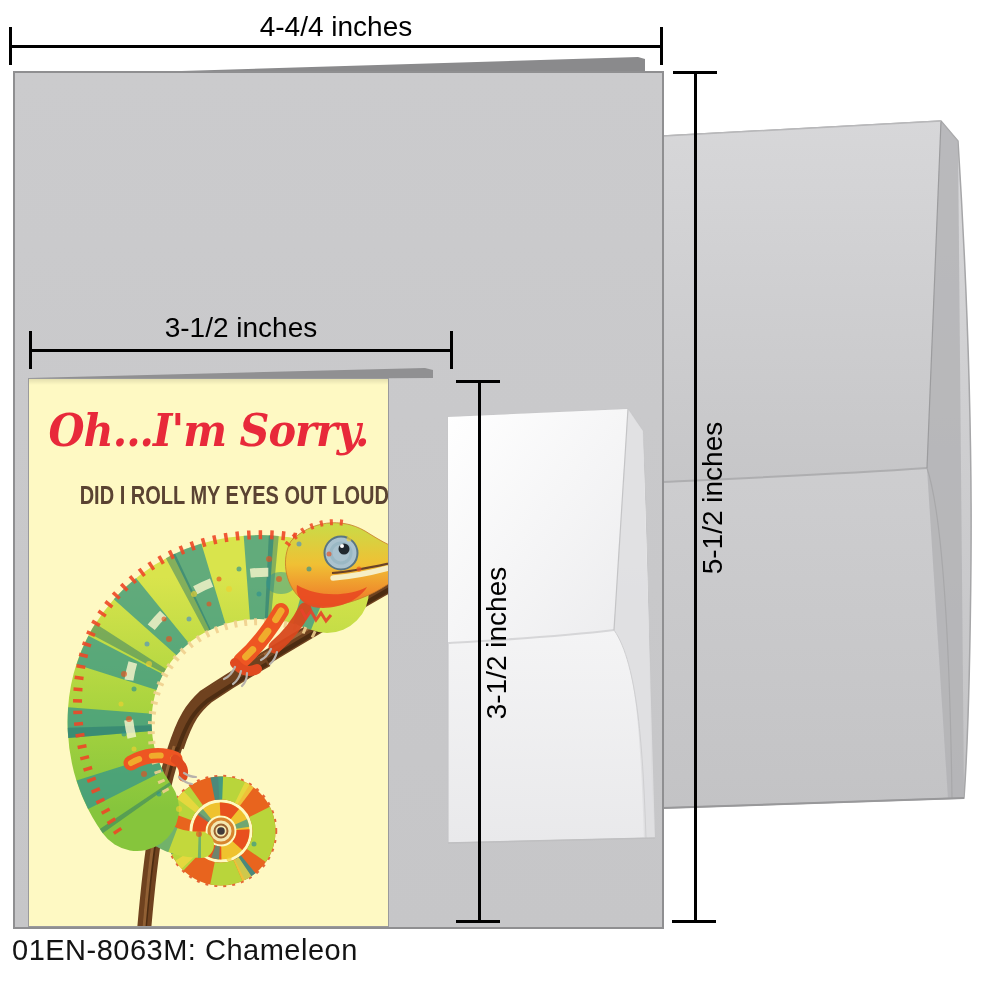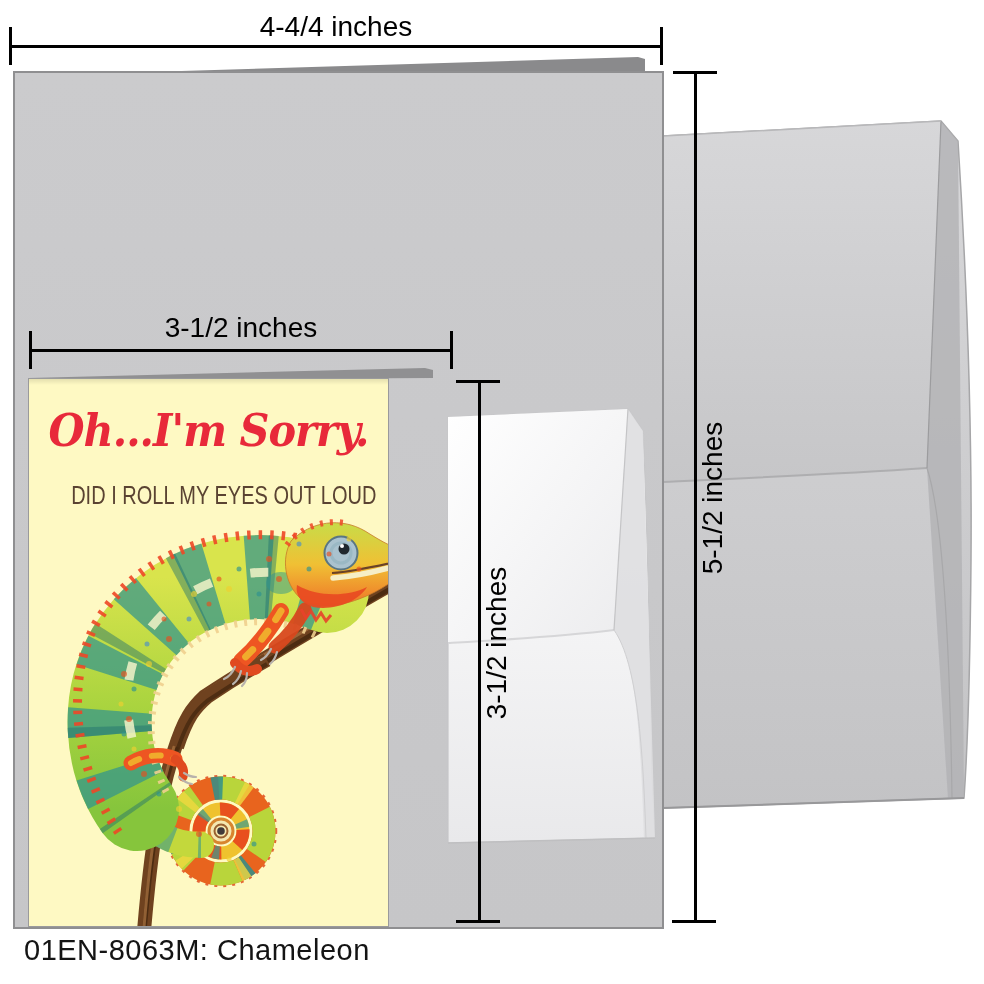--- a/index.html
+++ b/index.html
@@ -20,36 +20,36 @@
     content:"";position:absolute;left:0;top:0;right:0;height:6px;
     background:linear-gradient(to bottom,rgba(0,0,0,.10),rgba(0,0,0,0));
   }
   .card-title{
     position:absolute;left:0;top:28px;width:100%;text-align:center;
     font-family:"DejaVu Serif",serif;font-style:italic;font-weight:bold;
     font-size:44px;line-height:1.1;color:#e8293a;
     transform:scaleX(.94);letter-spacing:-1px;white-space:nowrap;
   }
   .card-subtitle{
-    position:absolute;left:4px;top:102px;width:100%;text-align:right;
-    font-weight:400;font-size:25px;color:#5a4332;white-space:nowrap;
+    position:absolute;left:12px;top:102px;width:100%;text-align:right;
+    font-weight:700;font-size:25px;color:#5a4332;white-space:nowrap;
   }
   .card-subtitle span{display:inline-block;transform:scaleX(.8);transform-origin:center;}
   .artwork{position:absolute;left:0;top:0;width:425px;height:549px;}
 
   
   .m-line{position:absolute;background:#000;}
   .m-label{
     position:absolute;color:#000;font-size:28px;line-height:30px;text-align:center;
     white-space:nowrap;
   }
   .m-label.vert{transform:rotate(-90deg);transform-origin:center;}
 
   .caption{
-    position:absolute;left:24px;top:934px;font-size:29px;color:#141414;
+    position:absolute;left:12px;top:934px;font-size:29px;color:#141414;
     letter-spacing:.5px;
   }
 </style>
 </head>
 <body>
 
 <div class="stage">
 
   <svg class="scene" width="984" height="984" viewBox="0 0 984 984">
     <defs>

